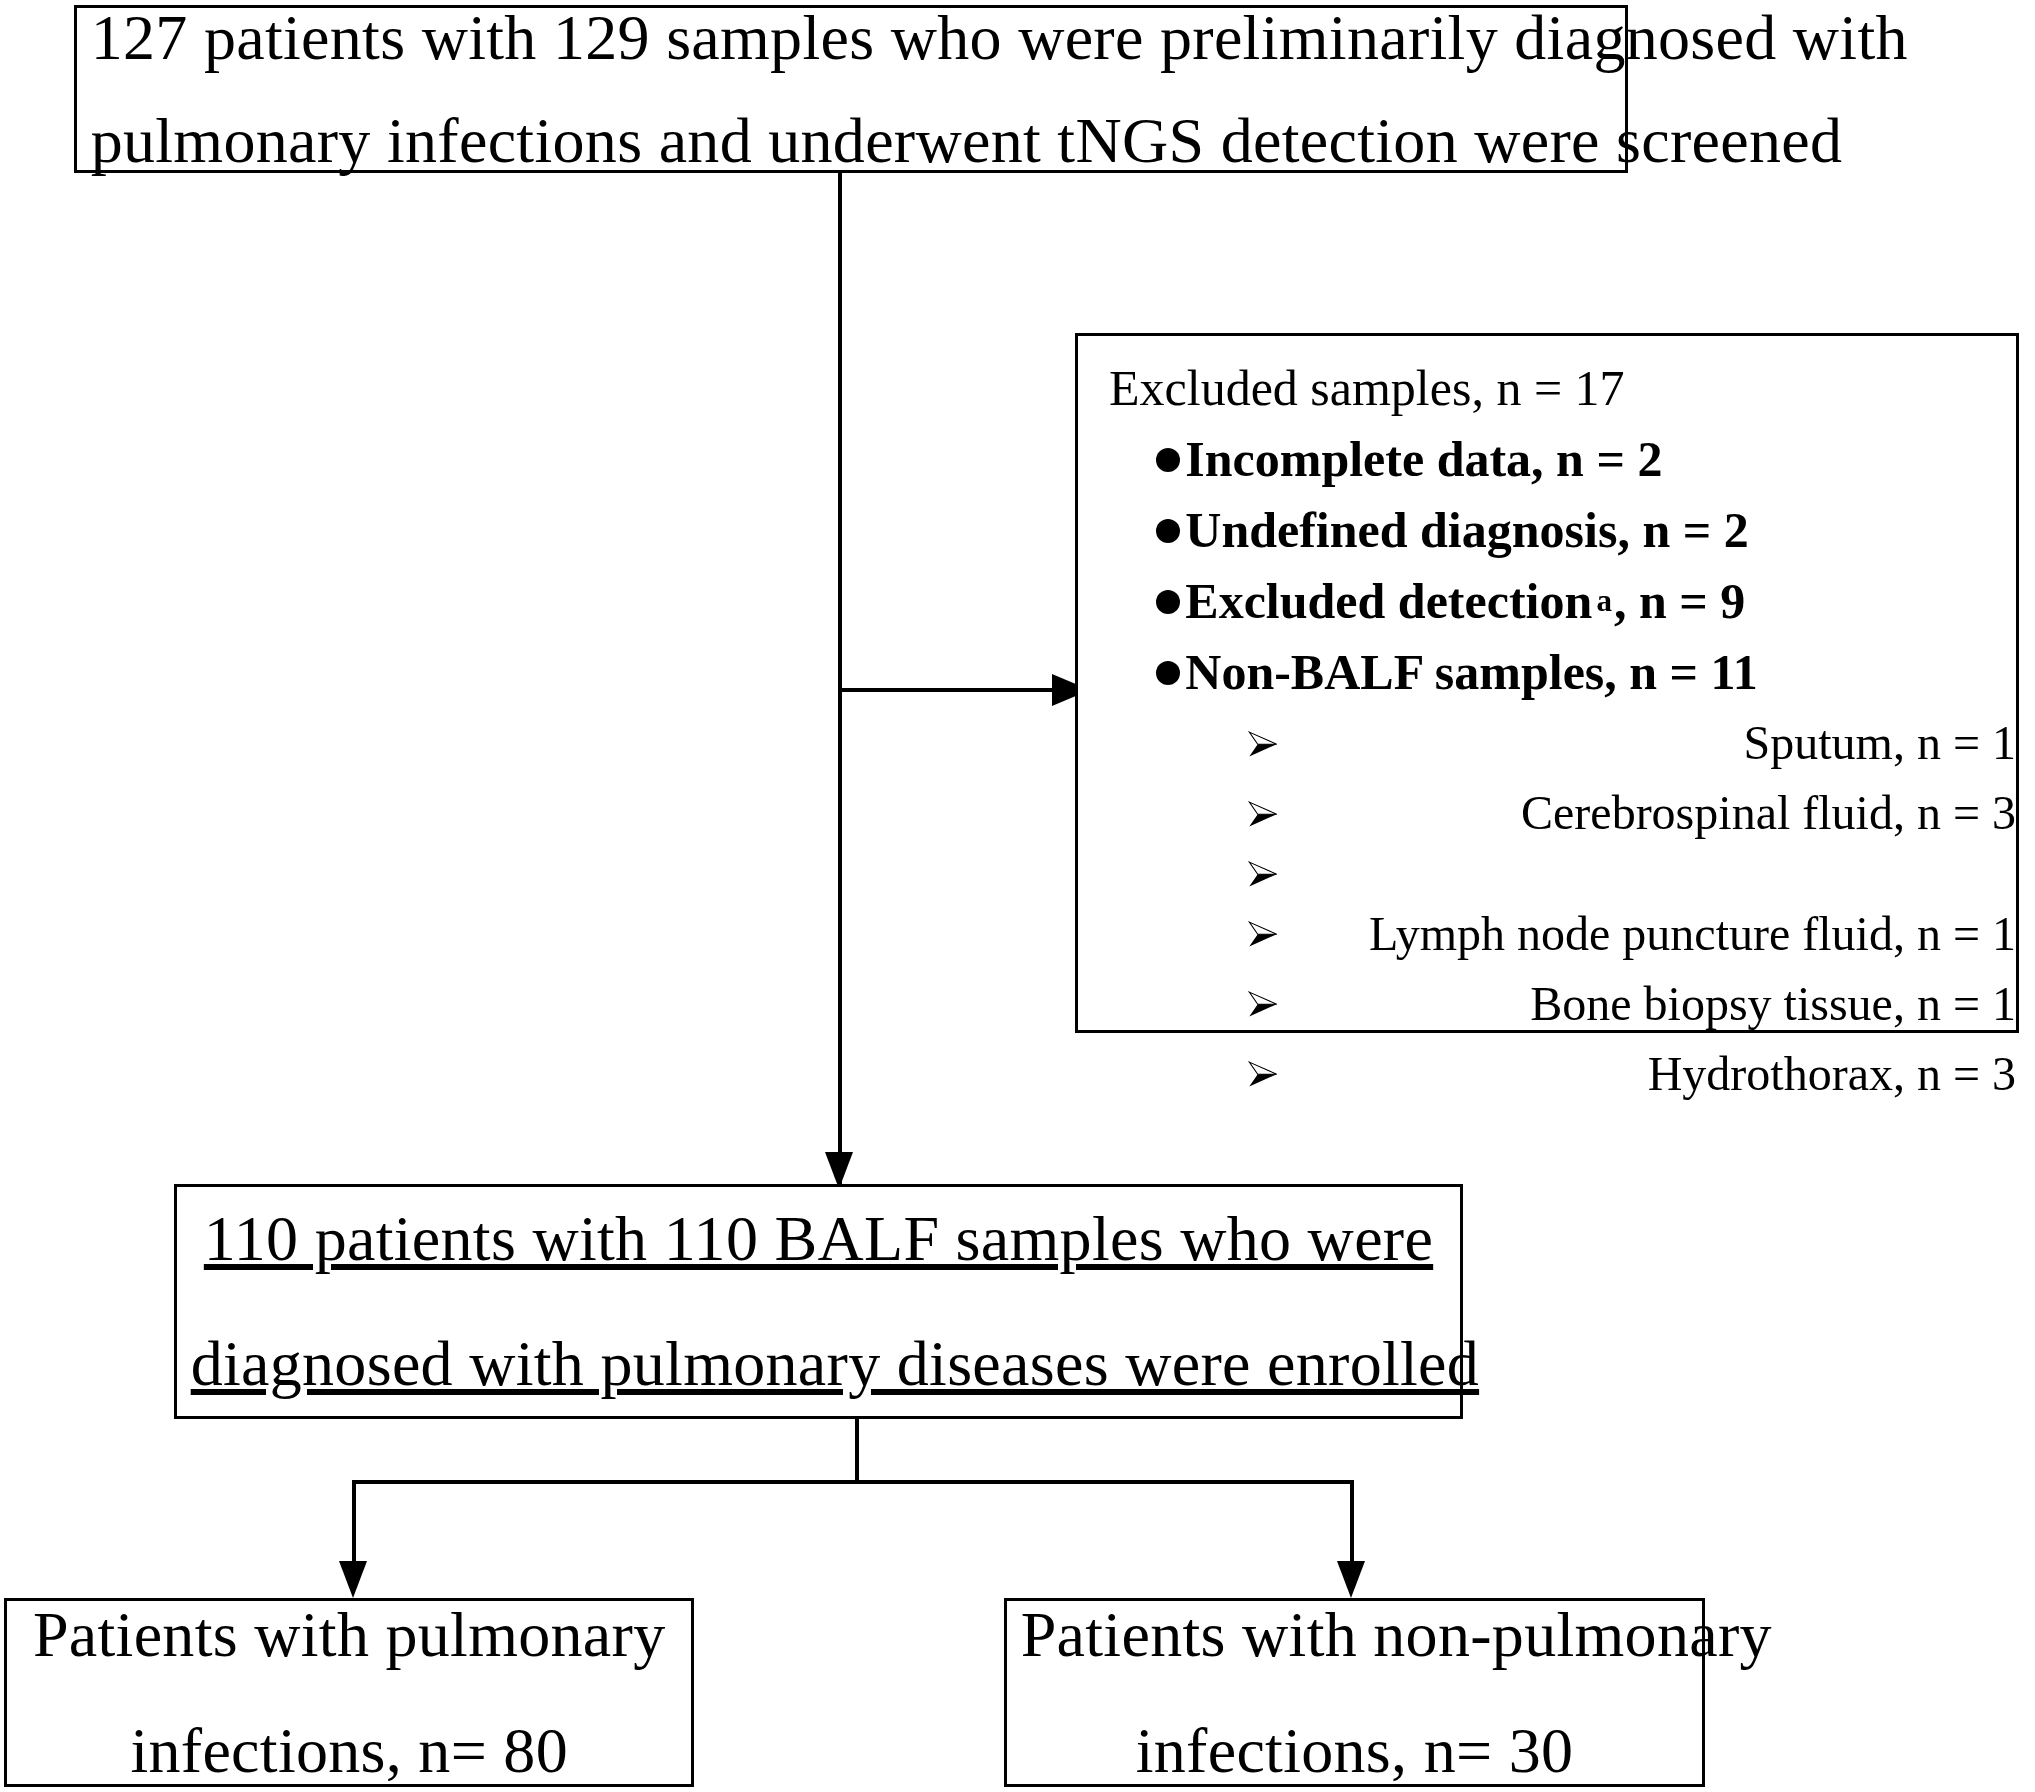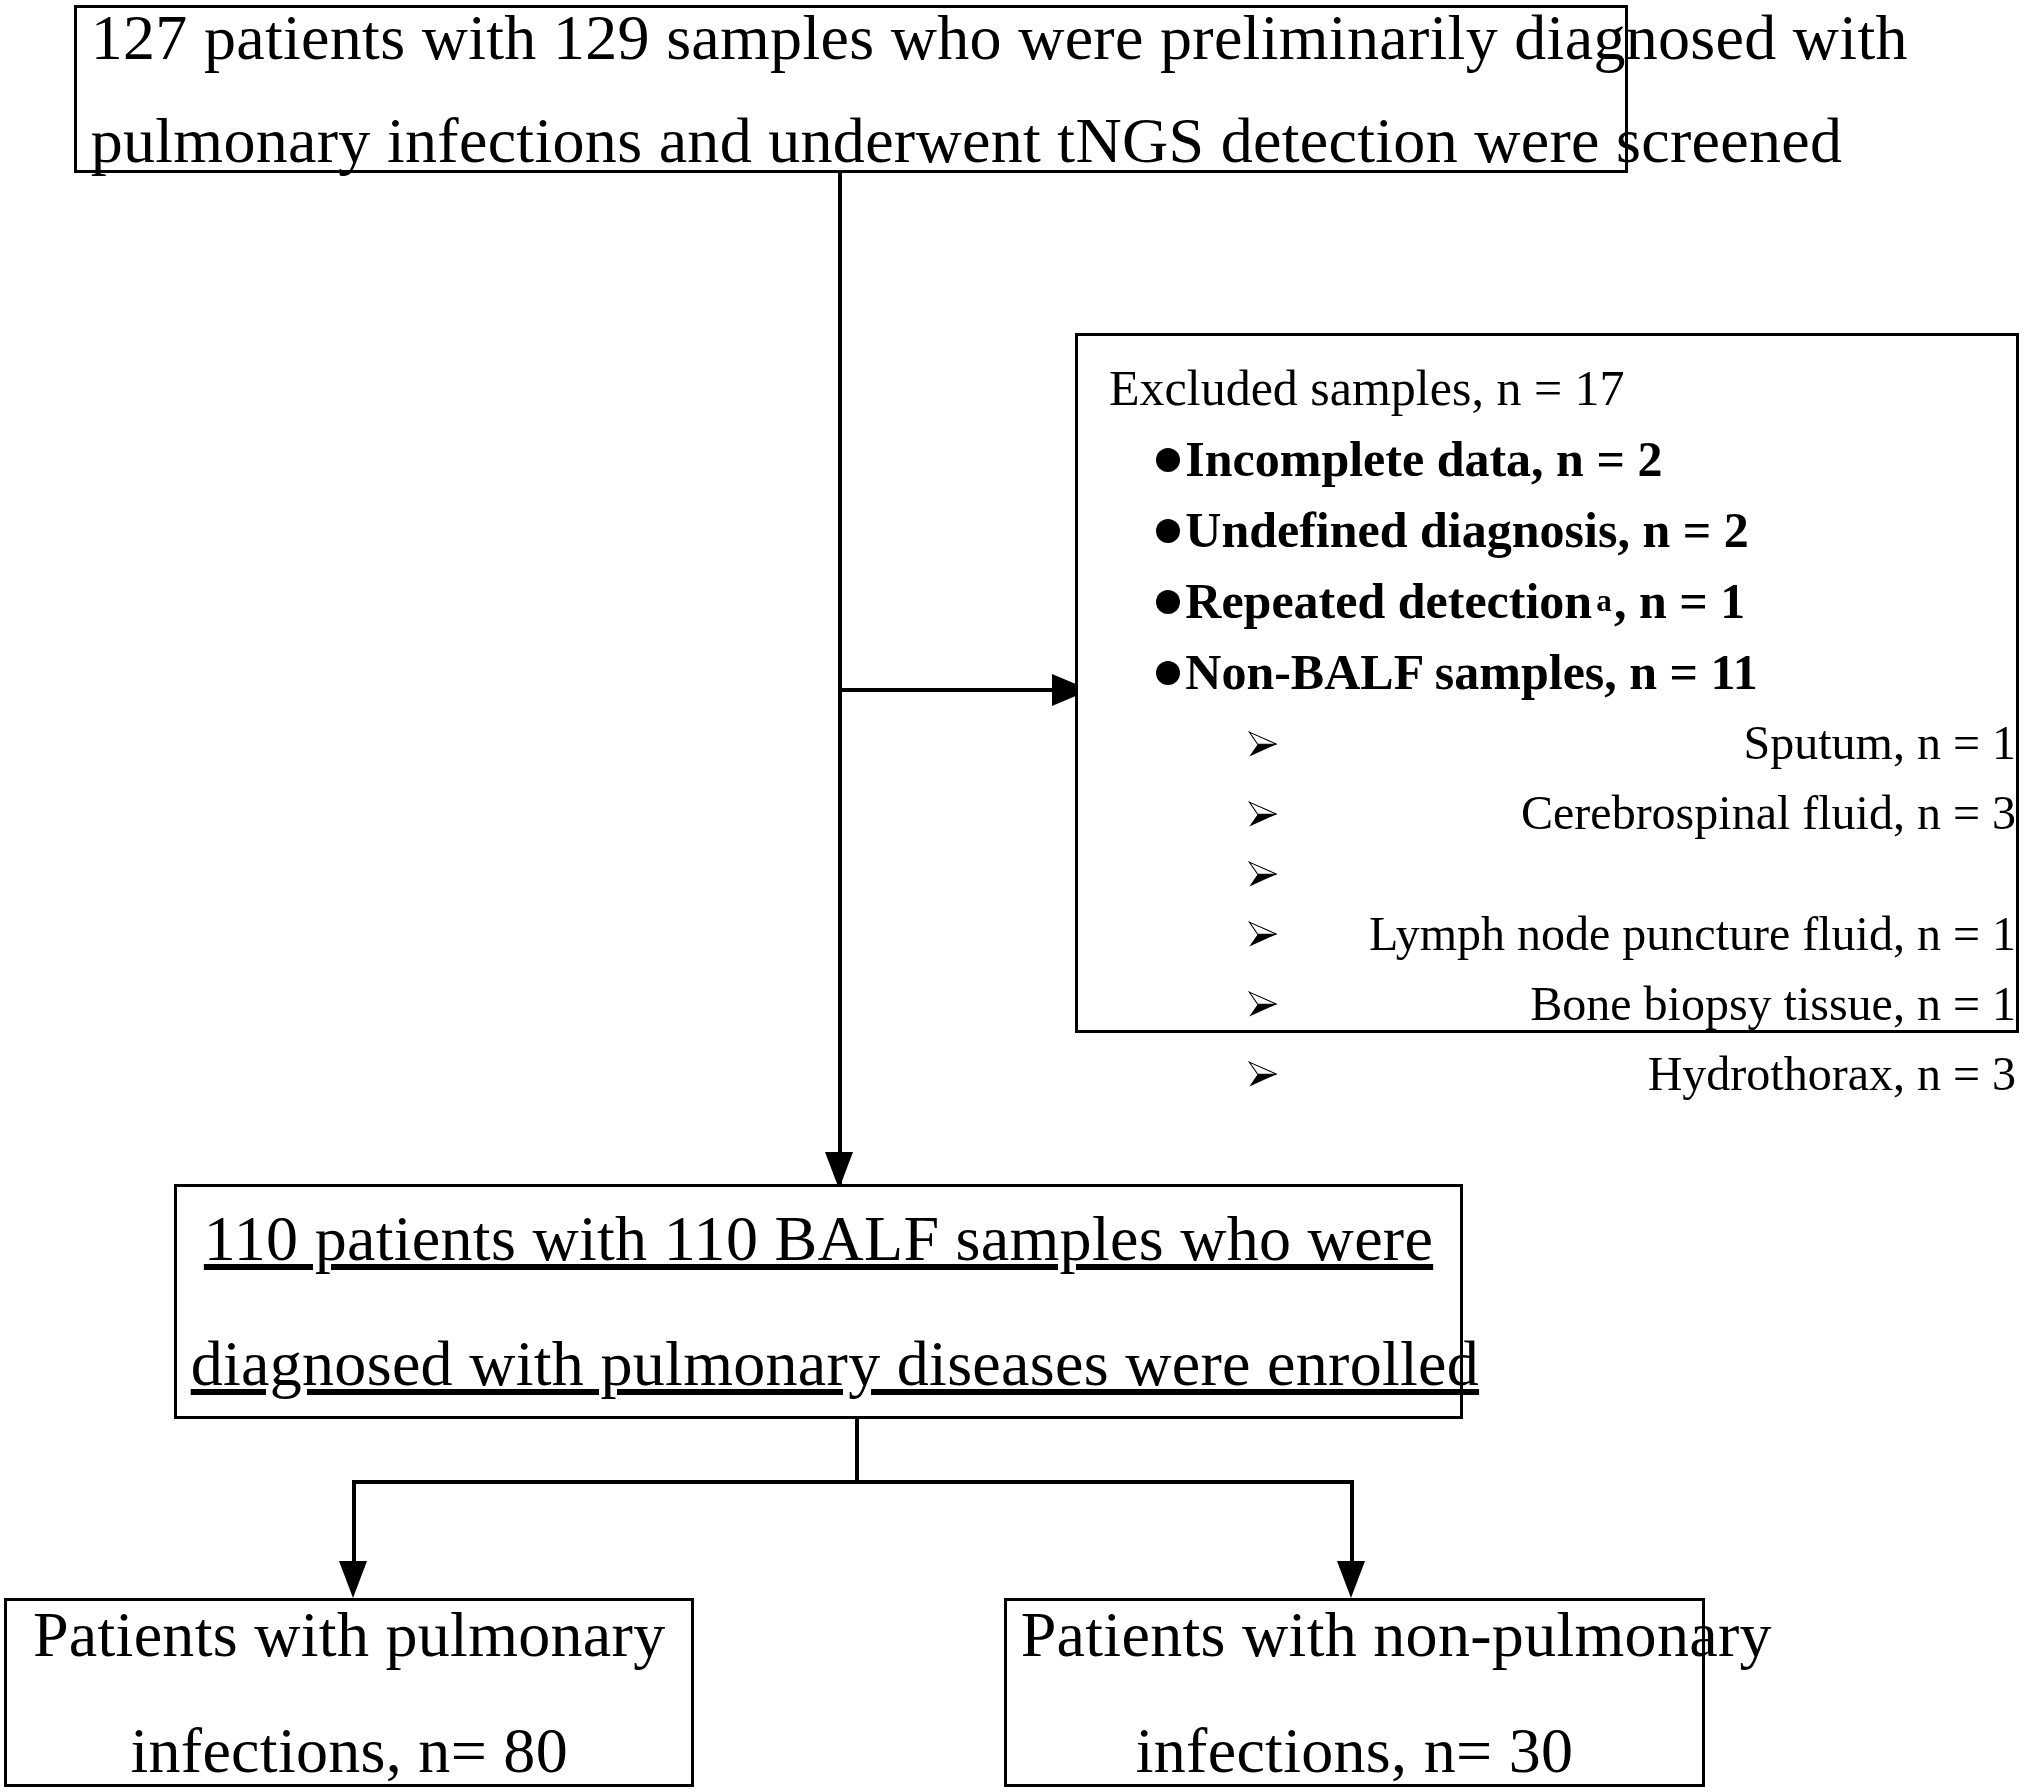--- a/index.html
+++ b/index.html
@@ -235,23 +235,23 @@
       <li class="excl-item">
         <span class="bullet-dot"></span>
         <span>Incomplete data, n = 2</span>
       </li>
       <li class="excl-item">
         <span class="bullet-dot"></span>
         <span>Undefined diagnosis, n = 2</span>
       </li>
       <li class="excl-item">
         <span class="bullet-dot"></span>
-        <span>Repeated detection</span>
+        <span>Excluded detection</span>
           <span class="sup-a">a</span>
-          <span>, n = 1</span>
+          <span>, n = 9</span>
       </li>
       <li class="excl-item">
         <span class="bullet-dot"></span>
         <span>Non-BALF samples, n = 11</span>
       </li>
     </ul>
 
     <ul class="sub-list">
       <li class="sub-item">
         <svg class="bullet-arrow" viewBox="0 0 60 54">

